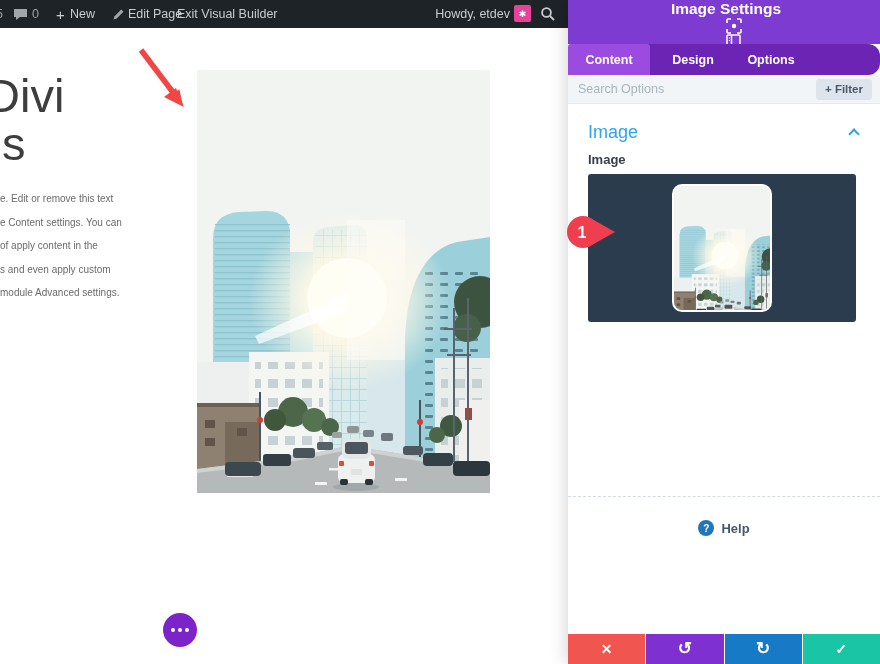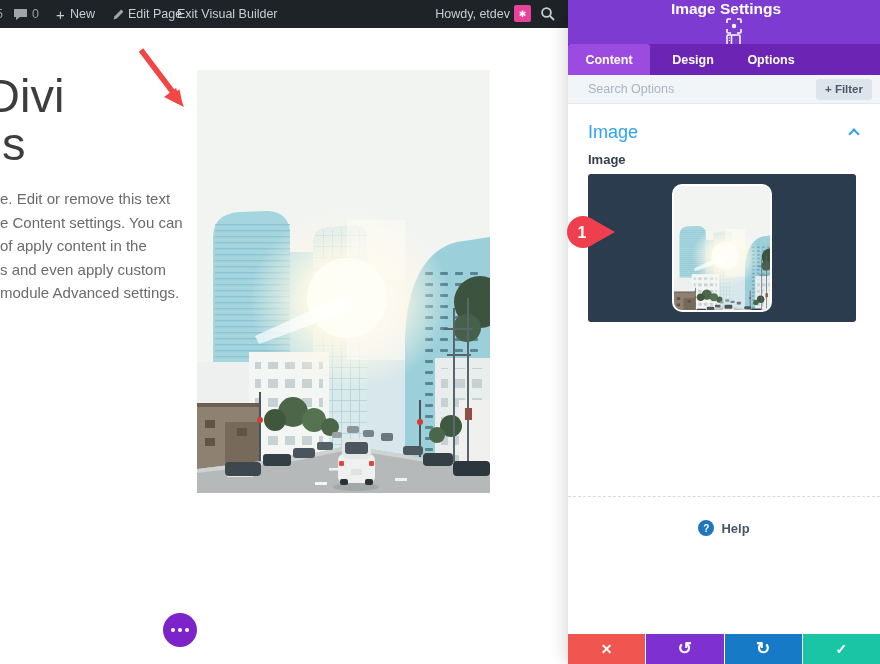--- a/index.html
+++ b/index.html
@@ -18,36 +18,36 @@
   .ab-pencil { left:112px; }
   .ab-editpage { left:128px; }
   .ab-exit { left:177px; }
   .ab-howdy { right:370px; }
   .ab-avatar { right:349px; top:5px; width:17px; height:17px; background:#e8439a; border-radius:2px; display:flex; align-items:center; justify-content:center; color:#fff; font-size:9px; }
   .ab-search { right:324px; }
 
   
   .heading-l1 { position:absolute; left:-14px; top:68px; font-size:47px; font-weight:300; color:#3d3d3d; z-index:2; }
   .heading-l2 { position:absolute; left:2px; top:116px; font-size:47px; font-weight:300; color:#3d3d3d; z-index:2; }
-  .bodytext { position:absolute; left:0; top:187px; font-size:15px; line-height:23.5px; color:#6b6b6b; z-index:2; white-space:nowrap; }
+  .bodytext { position:absolute; left:0; top:187px; font-size:10px; line-height:23.5px; color:#6b6b6b; z-index:2; white-space:nowrap; }
   .image-module { position:absolute; left:197px; top:70px; width:293px; height:423px; z-index:2; }
   .dots-btn { position:absolute; left:163px; top:613px; width:34px; height:34px; border-radius:50%; background:#7c24c9; display:flex; align-items:center; justify-content:center; gap:3px; z-index:2; cursor:pointer; }
   .dots-btn i { width:4px; height:4px; border-radius:50%; background:#fff; }
   .anno-arrow { position:absolute; left:133px; top:44px; z-index:6; }
 
   
   .panel { position:absolute; right:0; top:0; width:312px; height:664px; background:#fff; z-index:20; box-shadow:0 0 18px rgba(0,0,0,.2); }
   .p-header { position:absolute; top:0; left:0; width:100%; height:44px; background:#7d3bd2; display:flex; align-items:center; padding:0 16px 0 20px;flex-direction:column; }
   .p-title { color:#fff; font-size:15.5px; font-weight:bold; flex:1; }
   .p-hicon { margin-left:15px; display:flex; align-items:center; cursor:pointer; }
-  .p-tabs { position:absolute; top:44px; left:0; width:100%; height:31px; background:#6b24b4; display:flex; }
+  .p-tabs { position:absolute; top:44px; left:0; width:100%; height:31px; background:#6b24b4; display:flex;border-radius:12px; }
   .p-tab { height:31px; display:flex; align-items:center; justify-content:center; color:#fff; font-size:12.5px; font-weight:bold; cursor:pointer; }
   .p-tab.active { background:#9b4be0; border-radius:3px 3px 0 0; }
   .t-content { width:82px; } .t-design { width:86px; } .t-advanced { width:70px; }
-  .p-search { position:absolute; top:75px; left:0; width:100%; height:29px; background:#f1f5f8; border-bottom:1px solid #e3e9ee; display:flex; align-items:center; padding:0 8px 0 20px; }
+  .p-search { position:absolute; top:75px; left:0; width:100%; height:29px; background:#f1f5f8; border-bottom:1px solid #e3e9ee; display:flex; align-items:center; padding:0 8px 0 10px; }
   .p-search input { flex:1; border:0; outline:none; background:transparent; font-family:"Liberation Sans",sans-serif; font-size:12.5px; color:#57636d; }
   .p-search input::placeholder { color:#a9b5bf; }
   .filter-btn { background:#dde4eb; border:0; border-radius:3px; height:21px; padding:0 9px; font-family:"Liberation Sans",sans-serif; font-size:11.5px; font-weight:bold; color:#47596a; cursor:pointer;margin-left:8px; }
   .sec-header { position:absolute; top:116px; left:0; width:100%; height:32px; display:flex; align-items:center; justify-content:space-between; padding:0 22px 0 20px; cursor:pointer; }
   .sec-title { color:#2ea3f2; font-size:18px; }
   .chev { width:8px; height:8px; border-right:2px solid #45586a; border-bottom:2px solid #45586a; }
   .chev.up { transform:rotate(-135deg); border-color:#2ea3f2; margin-top:4px; }
   .chev.down { transform:rotate(45deg); margin-top:-3px; }
   .field-label { position:absolute; top:152px; left:20px; font-size:13px; font-weight:bold; color:#36414e; }
   .upload { position:absolute; top:174px; left:20px; width:268px; height:148px; background:#2b3c4e; border-radius:3px; display:flex; justify-content:center; cursor:pointer; }

